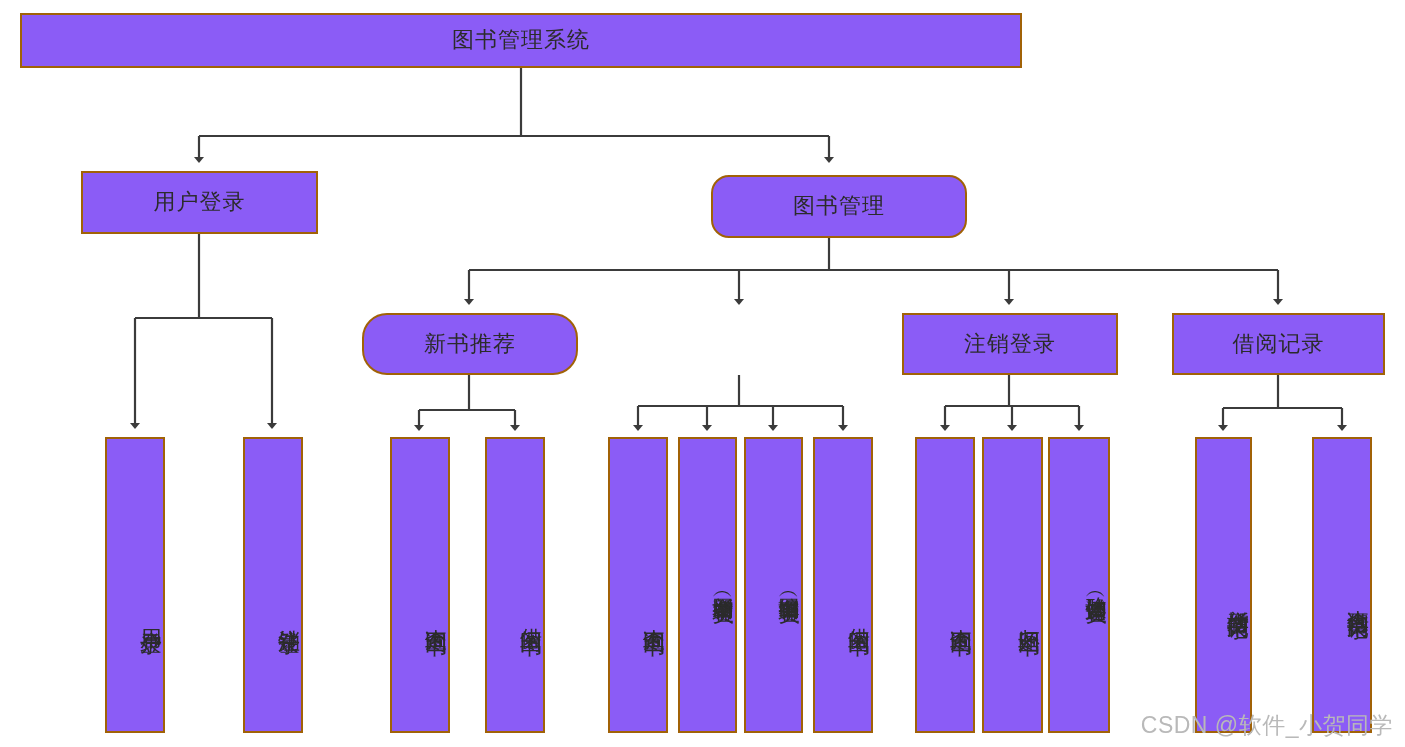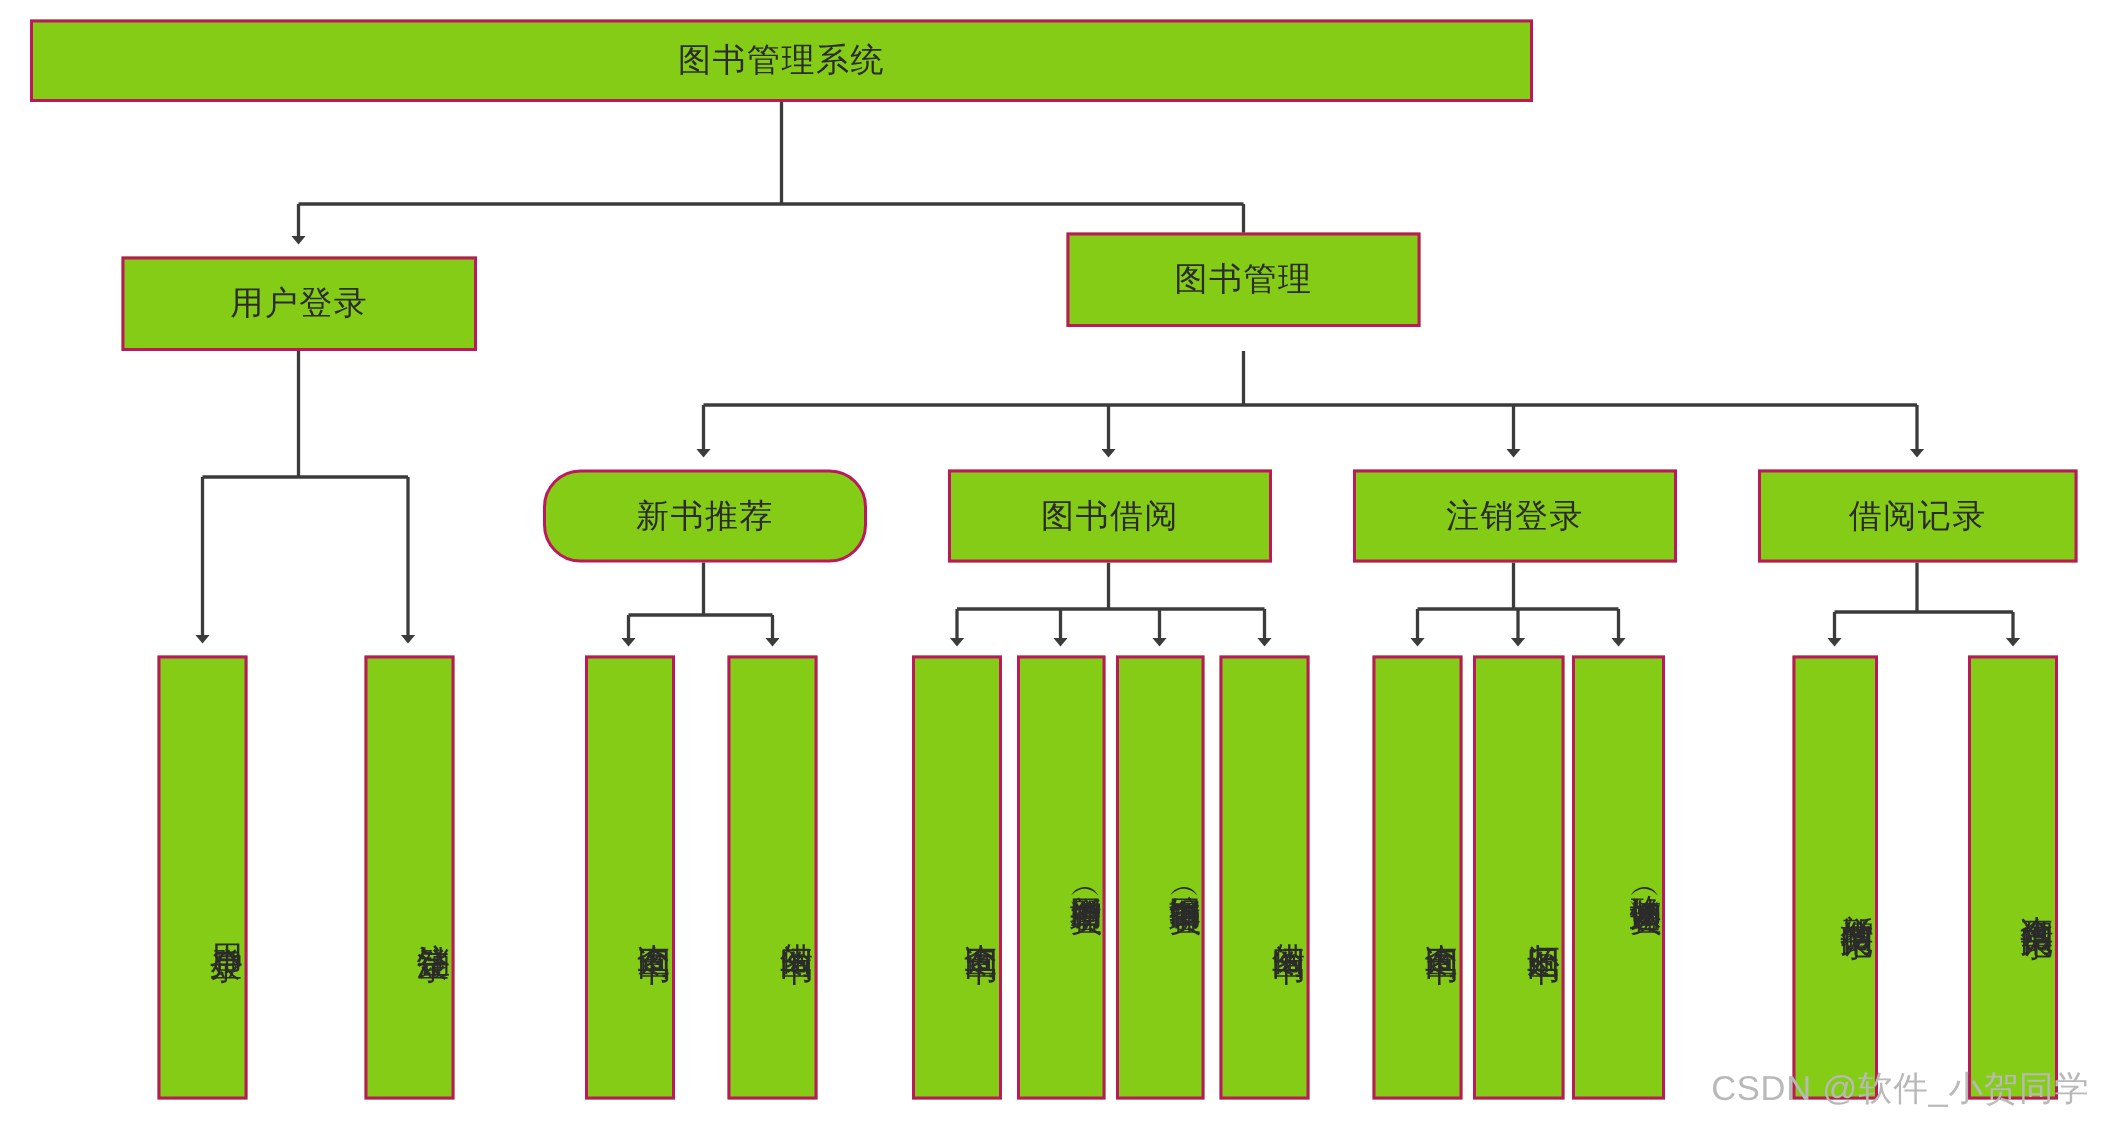--- a/index.html
+++ b/index.html
@@ -20,22 +20,22 @@
   #diagram-svg {
     position: absolute;
     left: 0;
     top: 0;
     width: 1405px;
     height: 747px;
   }
   .node-box {
     position: absolute;
     box-sizing: border-box;
-    border: 2px solid #be185d;
-    background: #84cc16;
+    border: 2px solid #a16207;
+    background: #8b5cf6;
     display: flex;
     align-items: center;
     justify-content: center;
     text-align: center;
     color: #2b2b2b;
   }
   .node-h {
     font-size: 22px;
     letter-spacing: 1px;
     line-height: 1.2;
@@ -116,24 +116,23 @@
       <path d="M1223,408 L1342,408"></path>
       <path d="M1223,408 L1223,428" marker-end="url(#arrow)"></path>
       <path d="M1342,408 L1342,428" marker-end="url(#arrow)"></path>
 
     </g>
   </svg>
 
   <div class="node-box node-h" style="left:20px; top:13px; width:1002px; height:55px;">图书管理系统</div>
 
   <div class="node-box node-h" style="left:81px; top:171px; width:237px; height:63px;">用户登录</div>
-  <div class="node-box node-h" style="left:711px; top:155px; width:236px; height:63px;">图书管理</div>
+  <div class="node-box node-h" style="left:711px; top:175px; width:256px; height:63px;border-radius:18px;">图书管理</div>
 
   <div class="node-box node-h" style="left:362px; top:313px; width:216px; height:62px;border-radius:25px;">新书推荐</div>
-  <div class="node-box node-h" style="left:632px; top:313px; width:216px; height:62px;">图书借阅</div>
   <div class="node-box node-h" style="left:902px; top:313px; width:216px; height:62px;">注销登录</div>
   <div class="node-box node-h" style="left:1172px; top:313px; width:213px; height:62px;">借阅记录</div>
 
   <div class="node-box node-v" style="left:105px; top:437px; width:60px; height:296px; padding-top:66px;">用户登录</div>
   <div class="node-box node-v" style="left:243px; top:437px; width:60px; height:296px; padding-top:66px;">注销登录</div>
 
   <div class="node-box node-v" style="left:390px; top:437px; width:60px; height:296px; padding-top:66px;">查询图书</div>
   <div class="node-box node-v" style="left:485px; top:437px; width:60px; height:296px; padding-top:66px;">借阅图书</div>
 
   <div class="node-box node-v" style="left:608px; top:437px; width:60px; height:296px; padding-top:66px;">查询图书</div>

